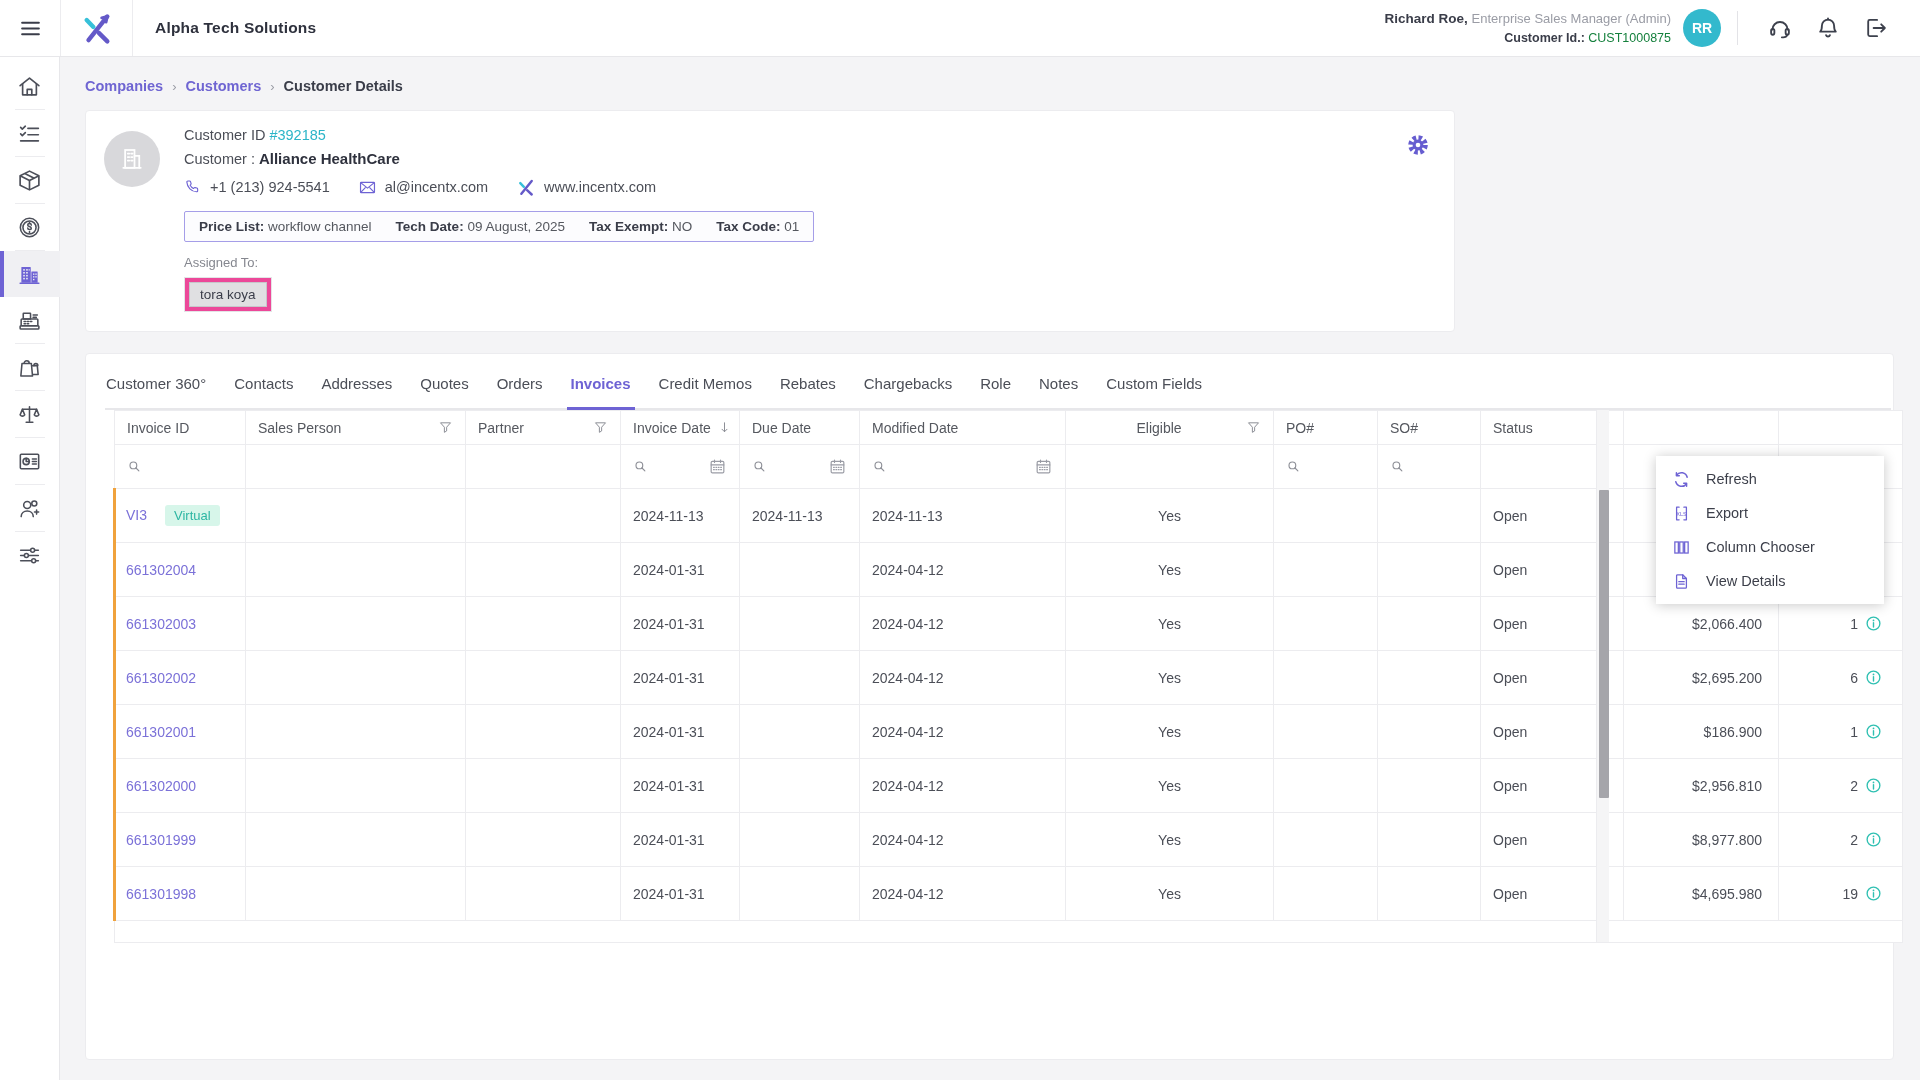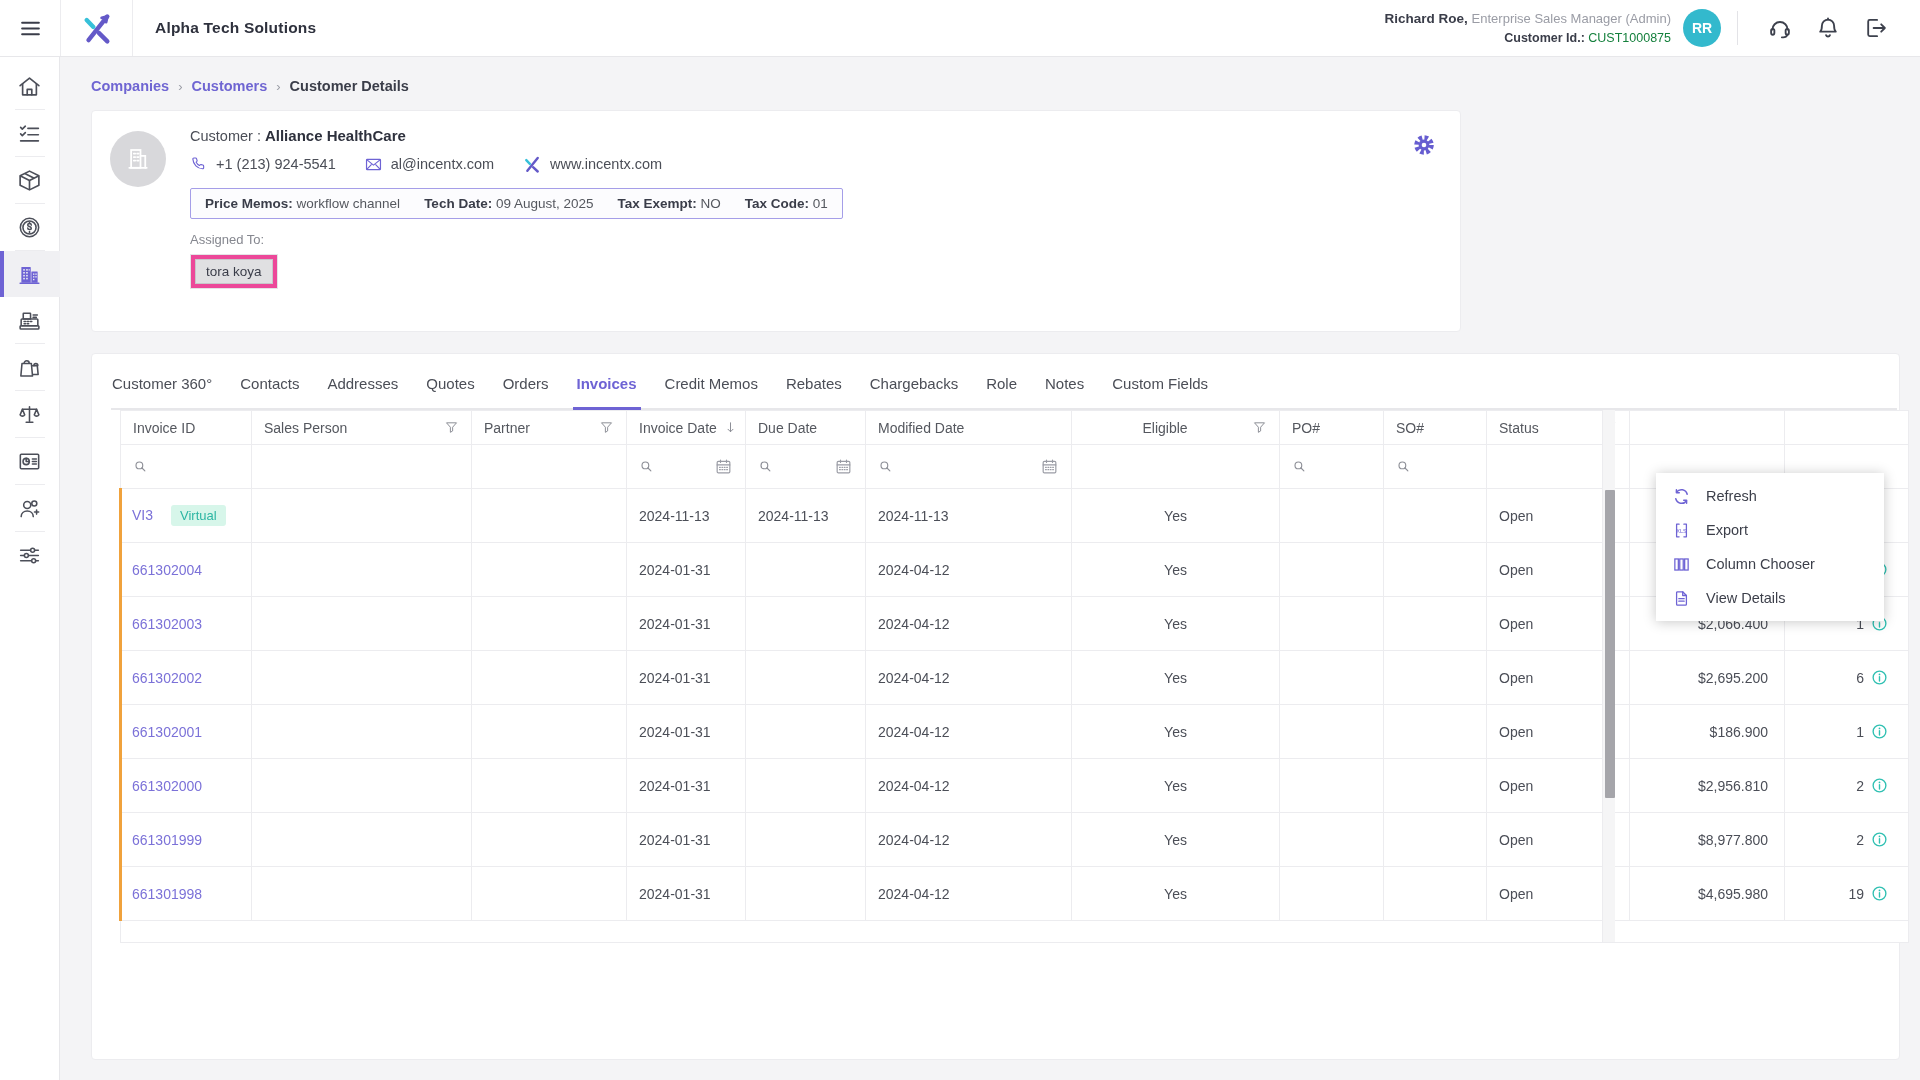--- a/index.html
+++ b/index.html
@@ -31,21 +31,21 @@
   .sidebar { position:absolute; left:0; top:57px; width:60px; height:1023px; background:#fff;
     border-right:1px solid #e7e7ea; z-index:20; display:flex; flex-direction:column; align-items:center; padding-top:6px; }
   .side-item { position:relative; width:60px; height:46px; display:flex; align-items:center; justify-content:center;
     color:#4c4f59; cursor:pointer; }
   .side-item svg { width:25px; height:25px; }
   .side-item.active { background:#f0f0f3; color:#6e63d4; }
   .side-item.active::before { content:""; position:absolute; left:0; top:0; width:4px; height:100%; background:#6e63d4; }
   .side-sep { width:30px; height:1px; background:#ececef; flex:none; }
 
   
-  .content { position:absolute; left:91px; top:57px; width:1809px; }
+  .content { position:absolute; left:85px; top:57px; width:1809px; }
   .breadcrumb { display:flex; align-items:center; gap:9px; margin-top:21px; font-size:14.5px; }
   .crumb-link { color:#6f65d2; font-weight:600; cursor:pointer; }
   .crumb-sep { color:#9a9ca5; font-size:13px; }
   .crumb-current { color:#3a3d49; font-weight:600; }
 
   .cards-row { display:flex; gap:8px; margin-top:16px; }
   .card { background:#fff; border:1px solid #ececef; border-radius:4px; }
   .customer-card { width:1370px; height:222px; position:relative; padding:16px 20px 0 18px; display:flex; }
   .cust-avatar { width:56px; height:56px; border-radius:50%; background:#d8d8db; flex:none;
     display:flex; align-items:center; justify-content:center; margin-top:4px; }
@@ -112,21 +112,21 @@
     font-size:13px; padding:3px 9px; border-radius:3px; }
   .empty-row td { height:22px; }
 
   .vscroll { position:absolute; top:0; right:0; width:13px; height:532px; background:#f5f5f6; border-left:1px solid #ececef; }
   .vscroll .thumb { position:absolute; left:1.5px; width:10px; top:80px; height:308px; background:#a5a5aa; border-radius:1px; }
 
   .total-row { margin-top:20px; font-size:15px; color:#6b6e76; padding-left:1px; }
   .view-link { color:#6e63d4; font-weight:bold; cursor:pointer; margin-left:4px; }
 
   
-  .menu { position:absolute; left:1656px; top:473px; width:228px; background:#fff; z-index:40;
+  .menu { position:absolute; left:1656px; top:456px; width:228px; background:#fff; z-index:40;
     box-shadow:0 1px 12px rgba(0,0,0,.22); padding:6px 0; }
   .menu-item { display:flex; align-items:center; gap:15px; height:34px; padding:0 16px; font-size:14.5px;
     color:#3c3f4a; cursor:pointer; }
   .menu-item svg { width:19px; height:19px; color:#6e63d4; flex:none; }
 </style>
 </head>
 <body>
 
 <header class="topbar">
   <div class="burger">
@@ -316,20 +316,24 @@
       <div class="cust-avatar">
         <svg width="30" height="30" viewBox="0 0 24 24" fill="none" stroke="#fff" stroke-width="1.4" stroke-linecap="round">
           <rect x="6.5" y="4.8" width="7.5" height="14.2"></rect>
             <path d="M14 9.5 h3.8 V19"></path>
             <path d="M5 19 h14"></path>
           <path d="M8.6 7.6 h1.2 M11.3 7.6 h1.2 M8.6 10.4 h1.2 M11.3 10.4 h1.2 M8.6 13.2 h1.2 M11.3 13.2 h1.2"></path>
         </svg>
       </div>
       <div class="cust-main">
         <div class="cust-line">
+          <span>Customer ID</span>
+          <span class="cust-id-value">#392185</span>
+        </div>
+        <div class="cust-line">
           <span>Customer :</span>
           <span class="cust-name">Alliance HealthCare</span>
         </div>
         <div class="contact-row">
           <span class="contact-item">
             <svg width="18" height="18" viewBox="0 0 24 24" fill="none" stroke="currentColor" stroke-width="1.5" stroke-linejoin="round">
               <path d="M5.2 4 c-.8 0-1.5.7-1.4 1.5 .5 7 6 12.4 12.9 12.9 .8.1 1.5-.6 1.5-1.4 v-2.2 c0-.7-.5-1.2-1.1-1.4 l-2.3-.6 c-.5-.1-1.1 0-1.4.4 l-.8.8 a11 11 0 0 1-4.4-4.4 l.8-.8 c.4-.4.6-.9.4-1.4 l-.6-2.3 A1.45 1.45 0 0 0 7.4 4 Z"></path>
             </svg>
             <span>+1 (213) 924-5541</span>
           </span>
@@ -344,21 +348,21 @@
           <span class="contact-item">
             <svg width="20" height="20" viewBox="0 0 28 28" fill="none" stroke-linecap="round">
               <path d="M22 5.5 L7.5 23.5" stroke="#6459c8" stroke-width="3.4"></path>
               <path d="M6 8.5 L11 13.8" stroke="#37c0d9" stroke-width="3.4"></path>
               <path d="M15.5 18.5 L22 24.5" stroke="#6459c8" stroke-width="3.4"></path>
             </svg>
             <span>www.incentx.com</span>
           </span>
         </div>
         <div class="info-bar">
-          <span class="info-item"><span class="lbl">Price Memos:</span> <span class="val">workflow channel</span></span>
+          <span class="info-item"><span class="lbl">Price List:</span> <span class="val">workflow channel</span></span>
           <span class="info-item"><span class="lbl">Tech Date:</span> <span class="val">09 August, 2025</span></span>
           <span class="info-item"><span class="lbl">Tax Exempt:</span> <span class="val">NO</span></span>
           <span class="info-item"><span class="lbl">Tax Code:</span> <span class="val">01</span></span>
         </div>
         <div class="assigned-label">Assigned To:</div>
         <div class="chip-wrap">
           <span class="chip">tora koya</span>
         </div>
       </div>
       <div class="gear-btn">

